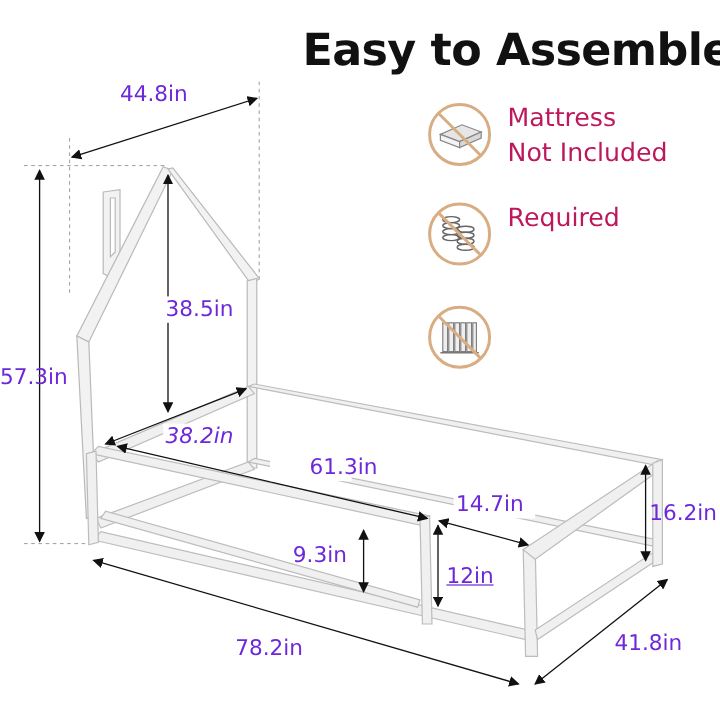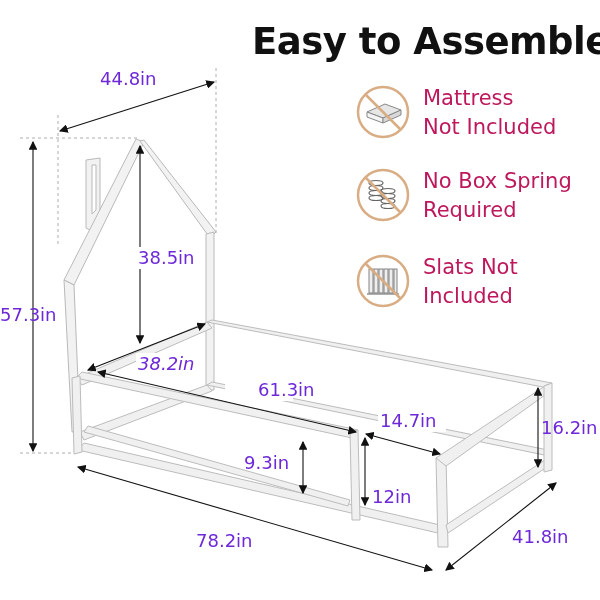--- a/index.html
+++ b/index.html
@@ -42,43 +42,38 @@
       <ellipse cx="21" cy="26" rx="7" ry="2.5"></ellipse>
         <ellipse cx="21" cy="31" rx="7" ry="2.5"></ellipse>
       <ellipse cx="33" cy="24" rx="7" ry="2.5"></ellipse>
         <ellipse cx="33" cy="29" rx="7" ry="2.5"></ellipse>
       <ellipse cx="33" cy="34" rx="7" ry="2.5"></ellipse>
         <ellipse cx="33" cy="39" rx="7" ry="2.5"></ellipse>
     </g>
     <line x1="11" y1="11" x2="45" y2="45" stroke="#d9ad84" stroke-width="2.5"></line>
   </svg>
   <div class="label">
-    <div>No Box Spring</div>
     <div>Required</div>
   </div>
 </div>
 
 <div class="feature" style="top:253px;">
   <svg class="icon" viewBox="0 0 56 56">
     <circle cx="28" cy="28" r="25" fill="#fff" stroke="#d9ad84" stroke-width="2.5"></circle>
     <g fill="#eee" stroke="#777" stroke-width="0.9">
       <rect x="14" y="16" width="4" height="24"></rect>
         <rect x="19" y="16" width="4" height="24"></rect>
       <rect x="24" y="16" width="4" height="24"></rect>
         <rect x="29" y="16" width="4" height="24"></rect>
       <rect x="34" y="16" width="4" height="24"></rect>
         <rect x="39" y="16" width="3" height="24"></rect>
     </g>
     <line x1="12" y1="41" x2="44" y2="41" stroke="#777" stroke-width="1.2"></line>
     <line x1="11" y1="11" x2="45" y2="45" stroke="#d9ad84" stroke-width="2.5"></line>
   </svg>
-  <div class="label">
-    <div>Slats Not</div>
-    <div>Included</div>
-  </div>
 </div>
 
 <svg class="frame" width="600" height="600" viewBox="0 0 600 600">
   <defs>
     <marker id="ah" markerWidth="8" markerHeight="8" refX="7" refY="4" orient="auto-start-reverse">
       <path d="M0,0 L8,4 L0,8 z" fill="#111"></path>
     </marker>
   </defs>
 
   <g stroke="#999" stroke-width="0.8" stroke-dasharray="3,3" fill="none">
@@ -148,15 +143,15 @@
 </svg>
 
 <div class="dim" style="left:100px; top:70px;">44.8in</div>
 <div class="dim" style="left:0px; top:306px;">57.3in</div>
 <div class="dim" style="left:138px; top:249px;">38.5in</div>
 <div class="dim" style="left:138px; top:355px;font-style:italic;">38.2in</div>
 <div class="dim" style="left:210px; top:381px;margin-left:48px;">61.3in</div>
 <div class="dim" style="left:380px; top:412px;">14.7in</div>
 <div class="dim" style="left:541px; top:419px;">16.2in</div>
 <div class="dim" style="left:244px; top:454px;">9.3in</div>
-<div class="dim" style="left:372px; top:488px;">12in</div>
+<div class="dim" style="left:372px; top:472px;text-decoration:underline;">12in</div>
 <div class="dim" style="left:196px; top:532px;">78.2in</div>
 <div class="dim" style="left:512px; top:528px;">41.8in</div>
 
 </body></html>

